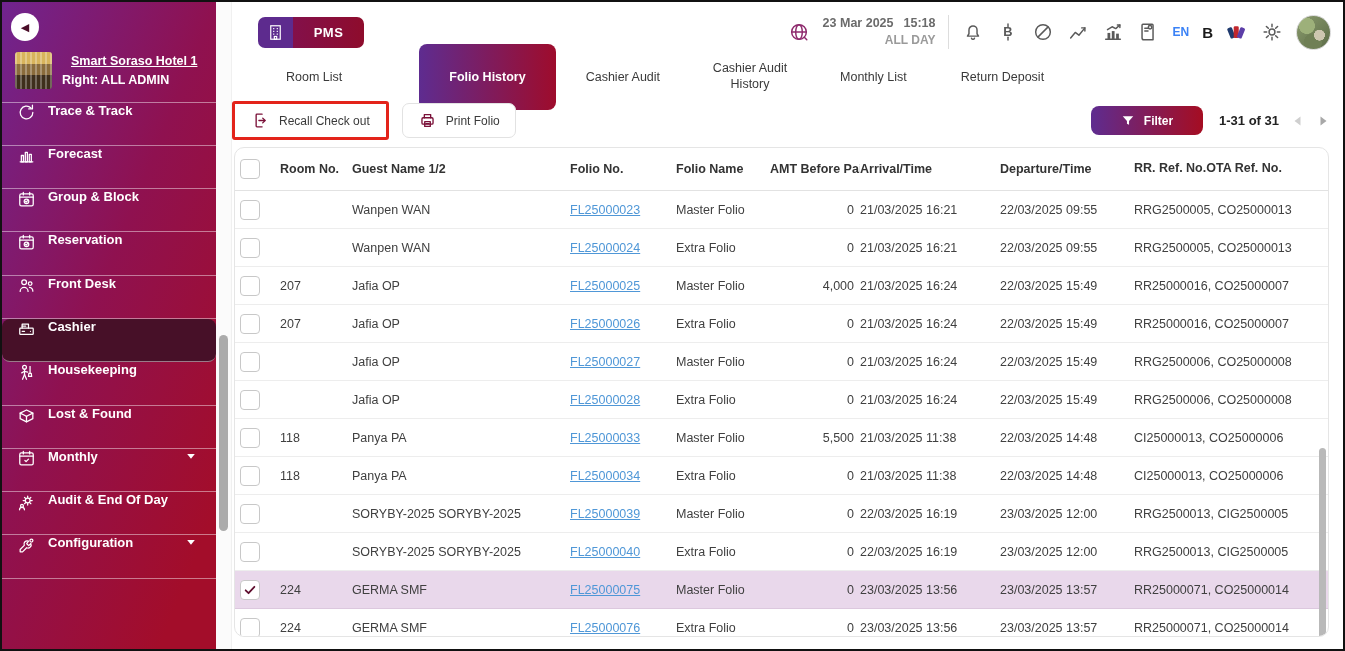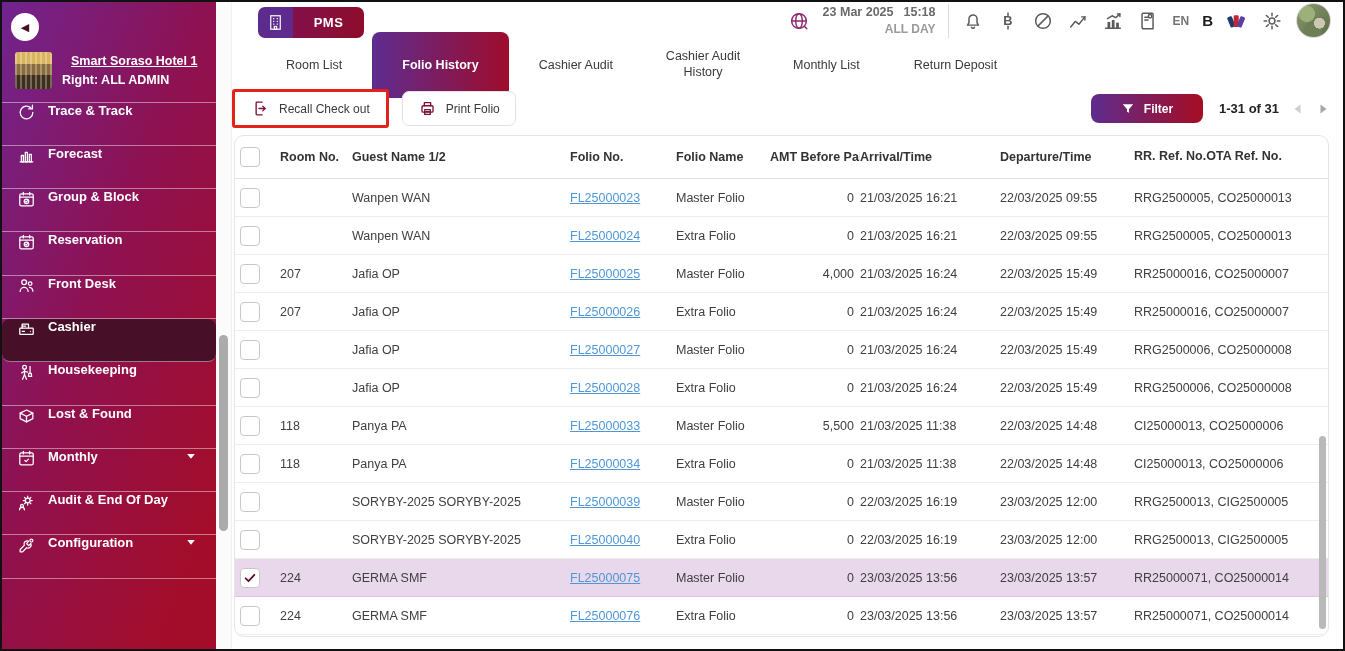--- a/index.html
+++ b/index.html
@@ -28,47 +28,47 @@
   .nav-ic{width:20px;height:20px;display:flex;align-items:center;justify-content:center;flex-shrink:0;}
   .nav-ic svg{width:19px;height:19px;stroke:#fff;fill:none;stroke-width:1.6;stroke-linecap:round;stroke-linejoin:round;}
   .nav-caret{margin-left:auto;display:flex;}
   .nav-caret svg{width:14px;height:14px;fill:#fff;stroke:none;}
 
   .side-scroll{width:15px;flex-shrink:0;background:#fbfbfb;position:relative;border-right:1px solid #f0f0f0;}
   .side-thumb{position:absolute;left:3px;width:9px;top:333px;height:196px;border-radius:5px;background:#ababab;}
 
   
   .main{flex:1;display:flex;flex-direction:column;min-width:0;}
-  .topbar{display:flex;align-items:flex-end;padding:0 12px 0 26px;height:36px;gap:18px;}
+  .topbar{display:flex;align-items:center;padding:12px 12px 0 26px;height:36px;gap:18px;}
   .pms-btn{width:106px;height:31px;border-radius:7px;overflow:hidden;display:flex;cursor:pointer;}
   .pms-ic{width:35px;background:#5d2b8e;display:flex;align-items:center;justify-content:center;}
   .pms-ic svg{width:19px;height:19px;stroke:#fff;fill:none;stroke-width:1.5;}
   .pms-label{flex:1;background:linear-gradient(90deg,#83104a,#8e0c2c);color:#fff;font-weight:700;
              font-size:13px;display:flex;align-items:center;justify-content:center;letter-spacing:.5px;}
   .top-right{margin-left:auto;display:flex;align-items:center;gap:13px;}
   .tb-icon{display:flex;align-items:center;justify-content:center;color:#5a5a5a;cursor:pointer;}
   .tb-icon svg{width:22px;height:22px;stroke:currentColor;fill:none;stroke-width:1.6;stroke-linecap:round;stroke-linejoin:round;}
   .tb-icon.globe{color:#8e2a6d;cursor:default;}
-  .tb-text{font-size:12px;font-weight:700;color:#737373;cursor:pointer;}
+  .tb-text{font-size:12px;font-weight:700;color:#3b82f6;cursor:pointer;}
   .tb-text.bold-b{font-size:15px;color:#1a1a1a;}
   .datebox{text-align:right;line-height:1.35;}
   .date-line{font-size:12.5px;font-weight:600;color:#6b6b6b;display:flex;gap:10px;}
   .allday{font-size:12px;font-weight:600;color:#9a9a9a;text-align:right;}
   .vdiv{width:1px;height:34px;background:#ddd;}
   .avatar{width:33px;height:33px;border-radius:50%;cursor:pointer;border:1px solid #d8d8d8;
     background:
       radial-gradient(circle at 30% 30%,#9db07a 0 24%,transparent 25%),
       radial-gradient(circle at 68% 58%,#cdc6b0 0 18%,transparent 19%),
       radial-gradient(circle at 48% 80%,#6f7f55 0 28%,transparent 29%),
       linear-gradient(135deg,#8a9b6d,#5c6b47);}
 
   .tabs{display:flex;align-items:center;gap:6px;padding:7px 0 0 30px;height:40px;}
   .tab{font-size:12.5px;color:#3a3a3a;padding:8px 24px;white-space:nowrap;cursor:pointer;text-align:center;}
   .tab.active{background:linear-gradient(90deg,#5e2c90,#9e0c2c);color:#fff;font-weight:700;
-              border-radius:8px;padding:26px 30px;}
+              border-radius:8px;padding:26px 30px;margin-left:47px;}
   .tab.wrap{white-space:normal;width:92px;line-height:1.25;padding:2px 14px;}
 
   .actionbar{display:flex;align-items:center;padding:3px 14px 0 0;height:41px;}
   .annotation{border:3px solid #e3231a;border-radius:3px;padding:1px;background:#fff;margin-left:0;}
   .act-btn{display:flex;align-items:center;gap:9px;background:#fff;border:none;height:31px;
            padding:0 15px;font-size:12px;color:#3a3a3a;cursor:pointer;font-family:inherit;border-radius:7px;}
   .act-btn.bordered{border:1px solid #e2e2e2;margin-left:13px;height:35px;}
   .act-ic{display:flex;color:#7a1038;}
   .act-ic svg{width:19px;height:19px;stroke:currentColor;fill:none;stroke-width:1.7;stroke-linecap:round;stroke-linejoin:round;}
   .spacer{flex:1;}

